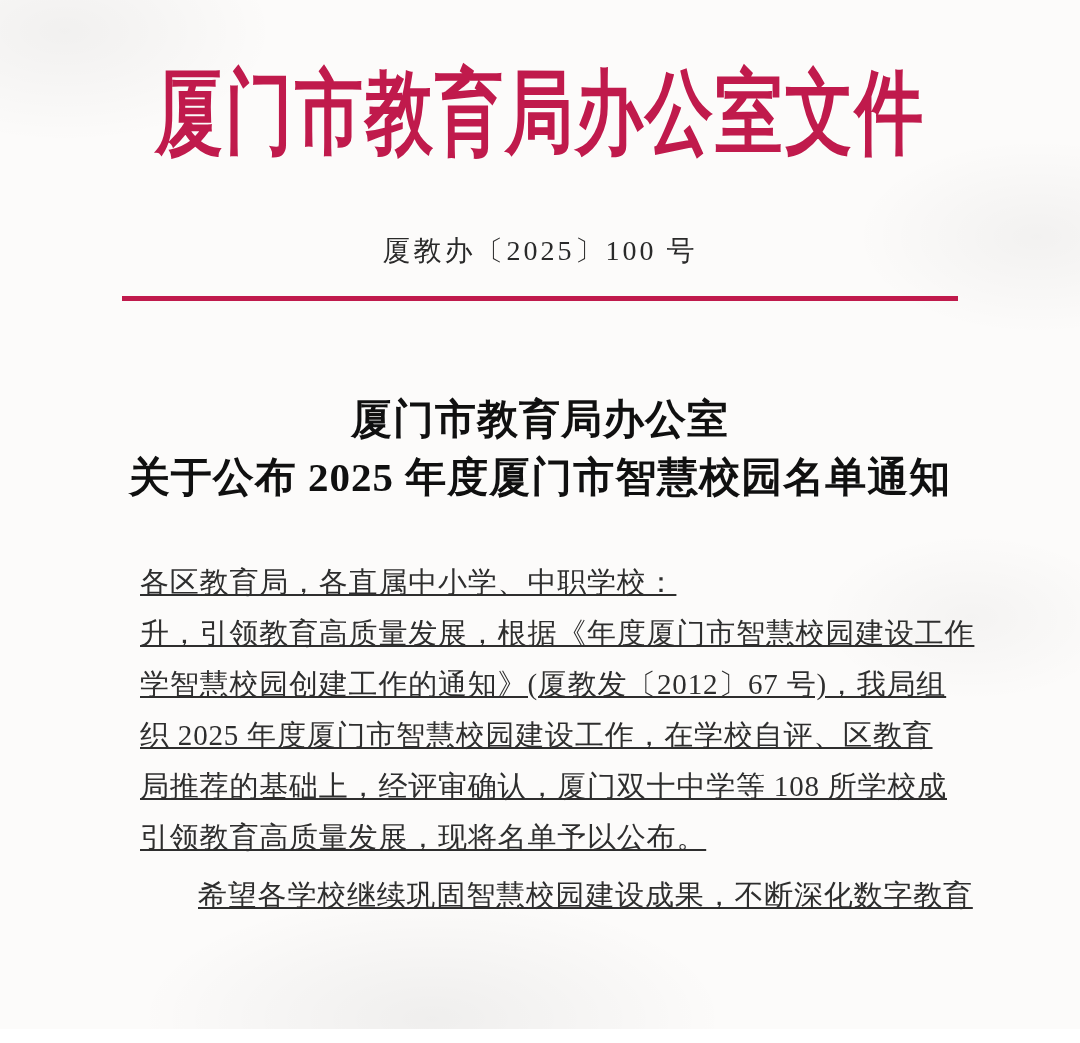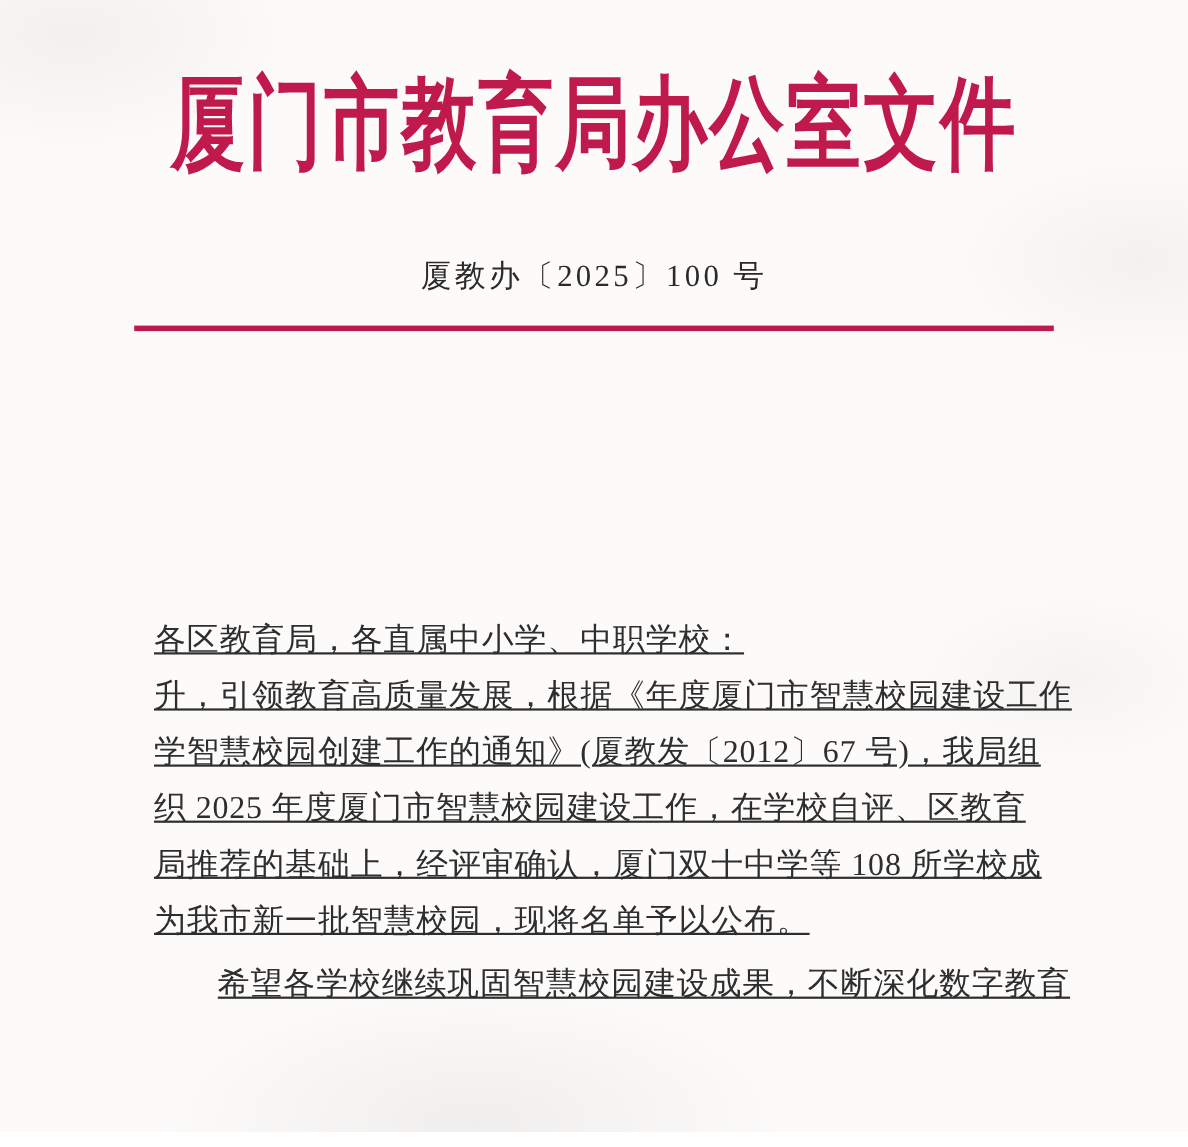--- a/index.html
+++ b/index.html
@@ -77,24 +77,28 @@
 <body>
 
 <div class="page">
 
   <div class="header-title">厦门市教育局办公室文件</div>
 
   <div class="doc-number">厦教办〔2025〕100 号</div>
 
   <div class="red-line"></div>
 
+  <div class="doc-title">
+    <div>厦门市教育局办公室</div>
+    <div>关于公布 2025 年度厦门市智慧校园名单通知</div>
+  </div>
 
   <div class="body-text">
       <div class="body-line">各区教育局，各直属中小学、中职学校：</div>
       <div class="body-line">升，引领教育高质量发展，根据《年度厦门市智慧校园建设工作</div>
       <div class="body-line">学智慧校园创建工作的通知》(厦教发〔2012〕67 号)，我局组</div>
       <div class="body-line">织 2025 年度厦门市智慧校园建设工作，在学校自评、区教育</div>
       <div class="body-line">局推荐的基础上，经评审确认，厦门双十中学等 108 所学校成</div>
-      <div class="body-line">为我市新一批智慧校园，现将名单予以公布。</div>
+      <div class="body-line">引领教育高质量发展，现将名单予以公布。</div>
       <div class="body-line indent para-gap">希望各学校继续巩固智慧校园建设成果，不断深化数字教育</div>
     </div>
 
 </div>
 
 </body></html>

